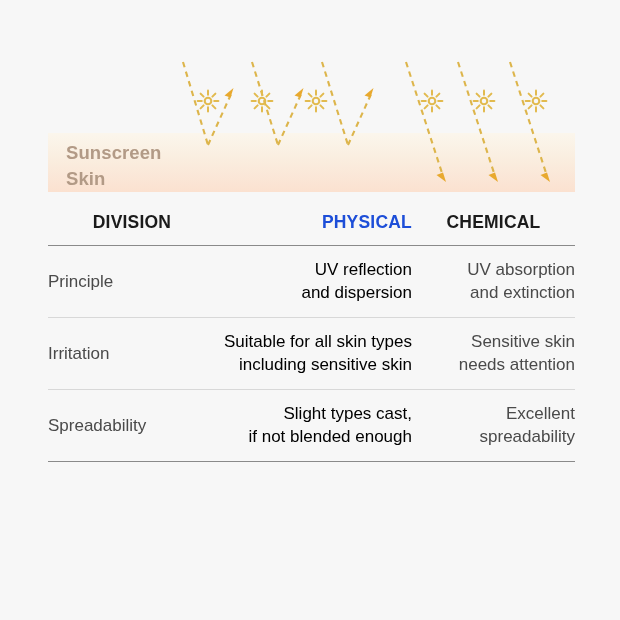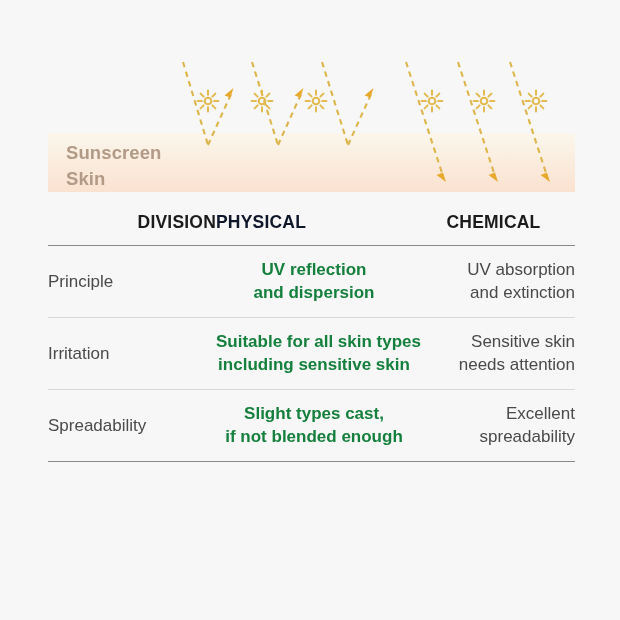--- a/index.html
+++ b/index.html
@@ -66,49 +66,49 @@
   }
 
   thead th {
     height: 45px;
     font-size: 17.5px;
     font-weight: 700;
     letter-spacing: .2px;
     border-bottom: 1.6px solid #8a8a8a;
   }
   th.h-division {
-    text-align: right;
+    text-align: center;
     padding-left: 14px;
     color: #1b1b1b;
   }
   th.h-physical {
-    text-align: left;
-    color: #0f172a;
+    text-align: right;
+    color: #1d4ed8;
   }
   th.h-chemical {
     color: #1b1b1b;
   }
 
   tbody tr { height: 72px; }
   tbody td { border-bottom: 1px solid #d8d8d8; }
   tbody tr:last-child td { border-bottom: 1.6px solid #8a8a8a; }
 
   td.t-division {
     text-align: left;
     padding-left: 14px;
     font-size: 17px;
     color: #4a4a4a;
     font-weight: 400;
   }
   td.t-physical {
-    text-align: center;
+    text-align: right;
     font-size: 17px;
     line-height: 1.33;
-    color: #15803d;
-    font-weight: 700;
+    color: #000000;
+    font-weight: 400;
   }
   td.t-chemical {
     text-align: right;
     font-size: 17px;
     line-height: 1.33;
     color: #4a4a4a;
     font-weight: 400;
   }
   .cell-line { display: block; white-space: nowrap; }
 </style>

